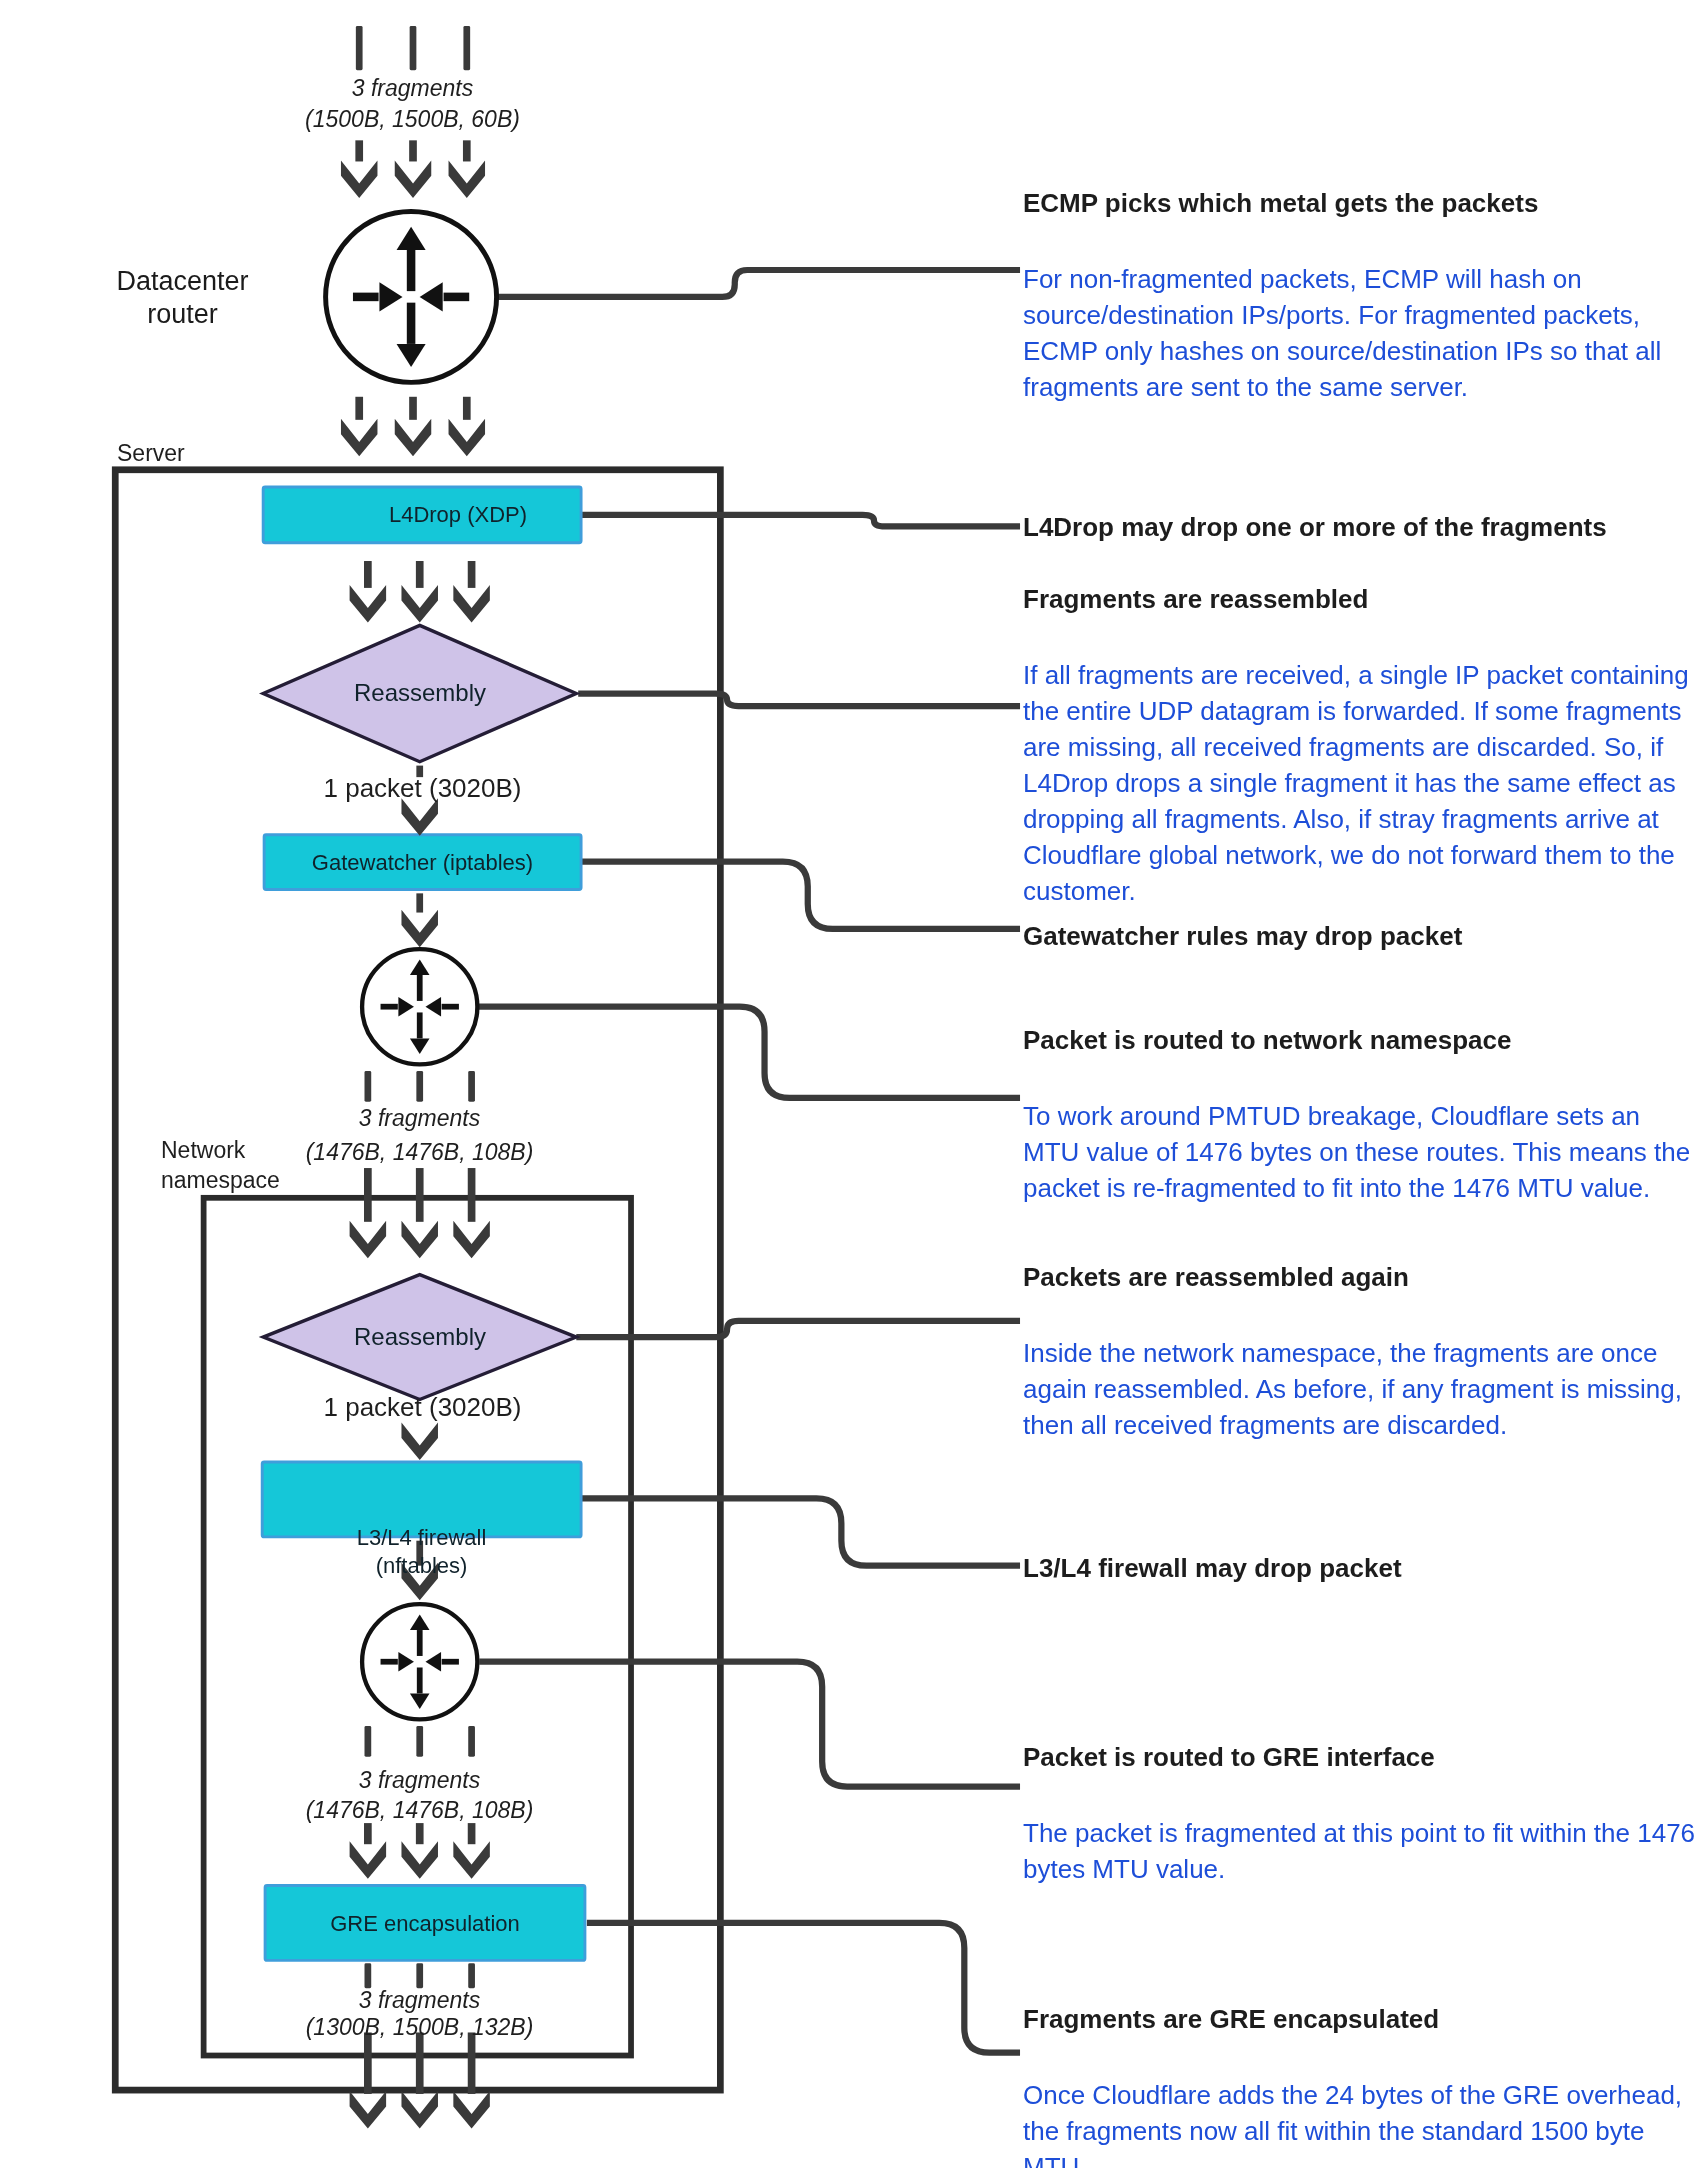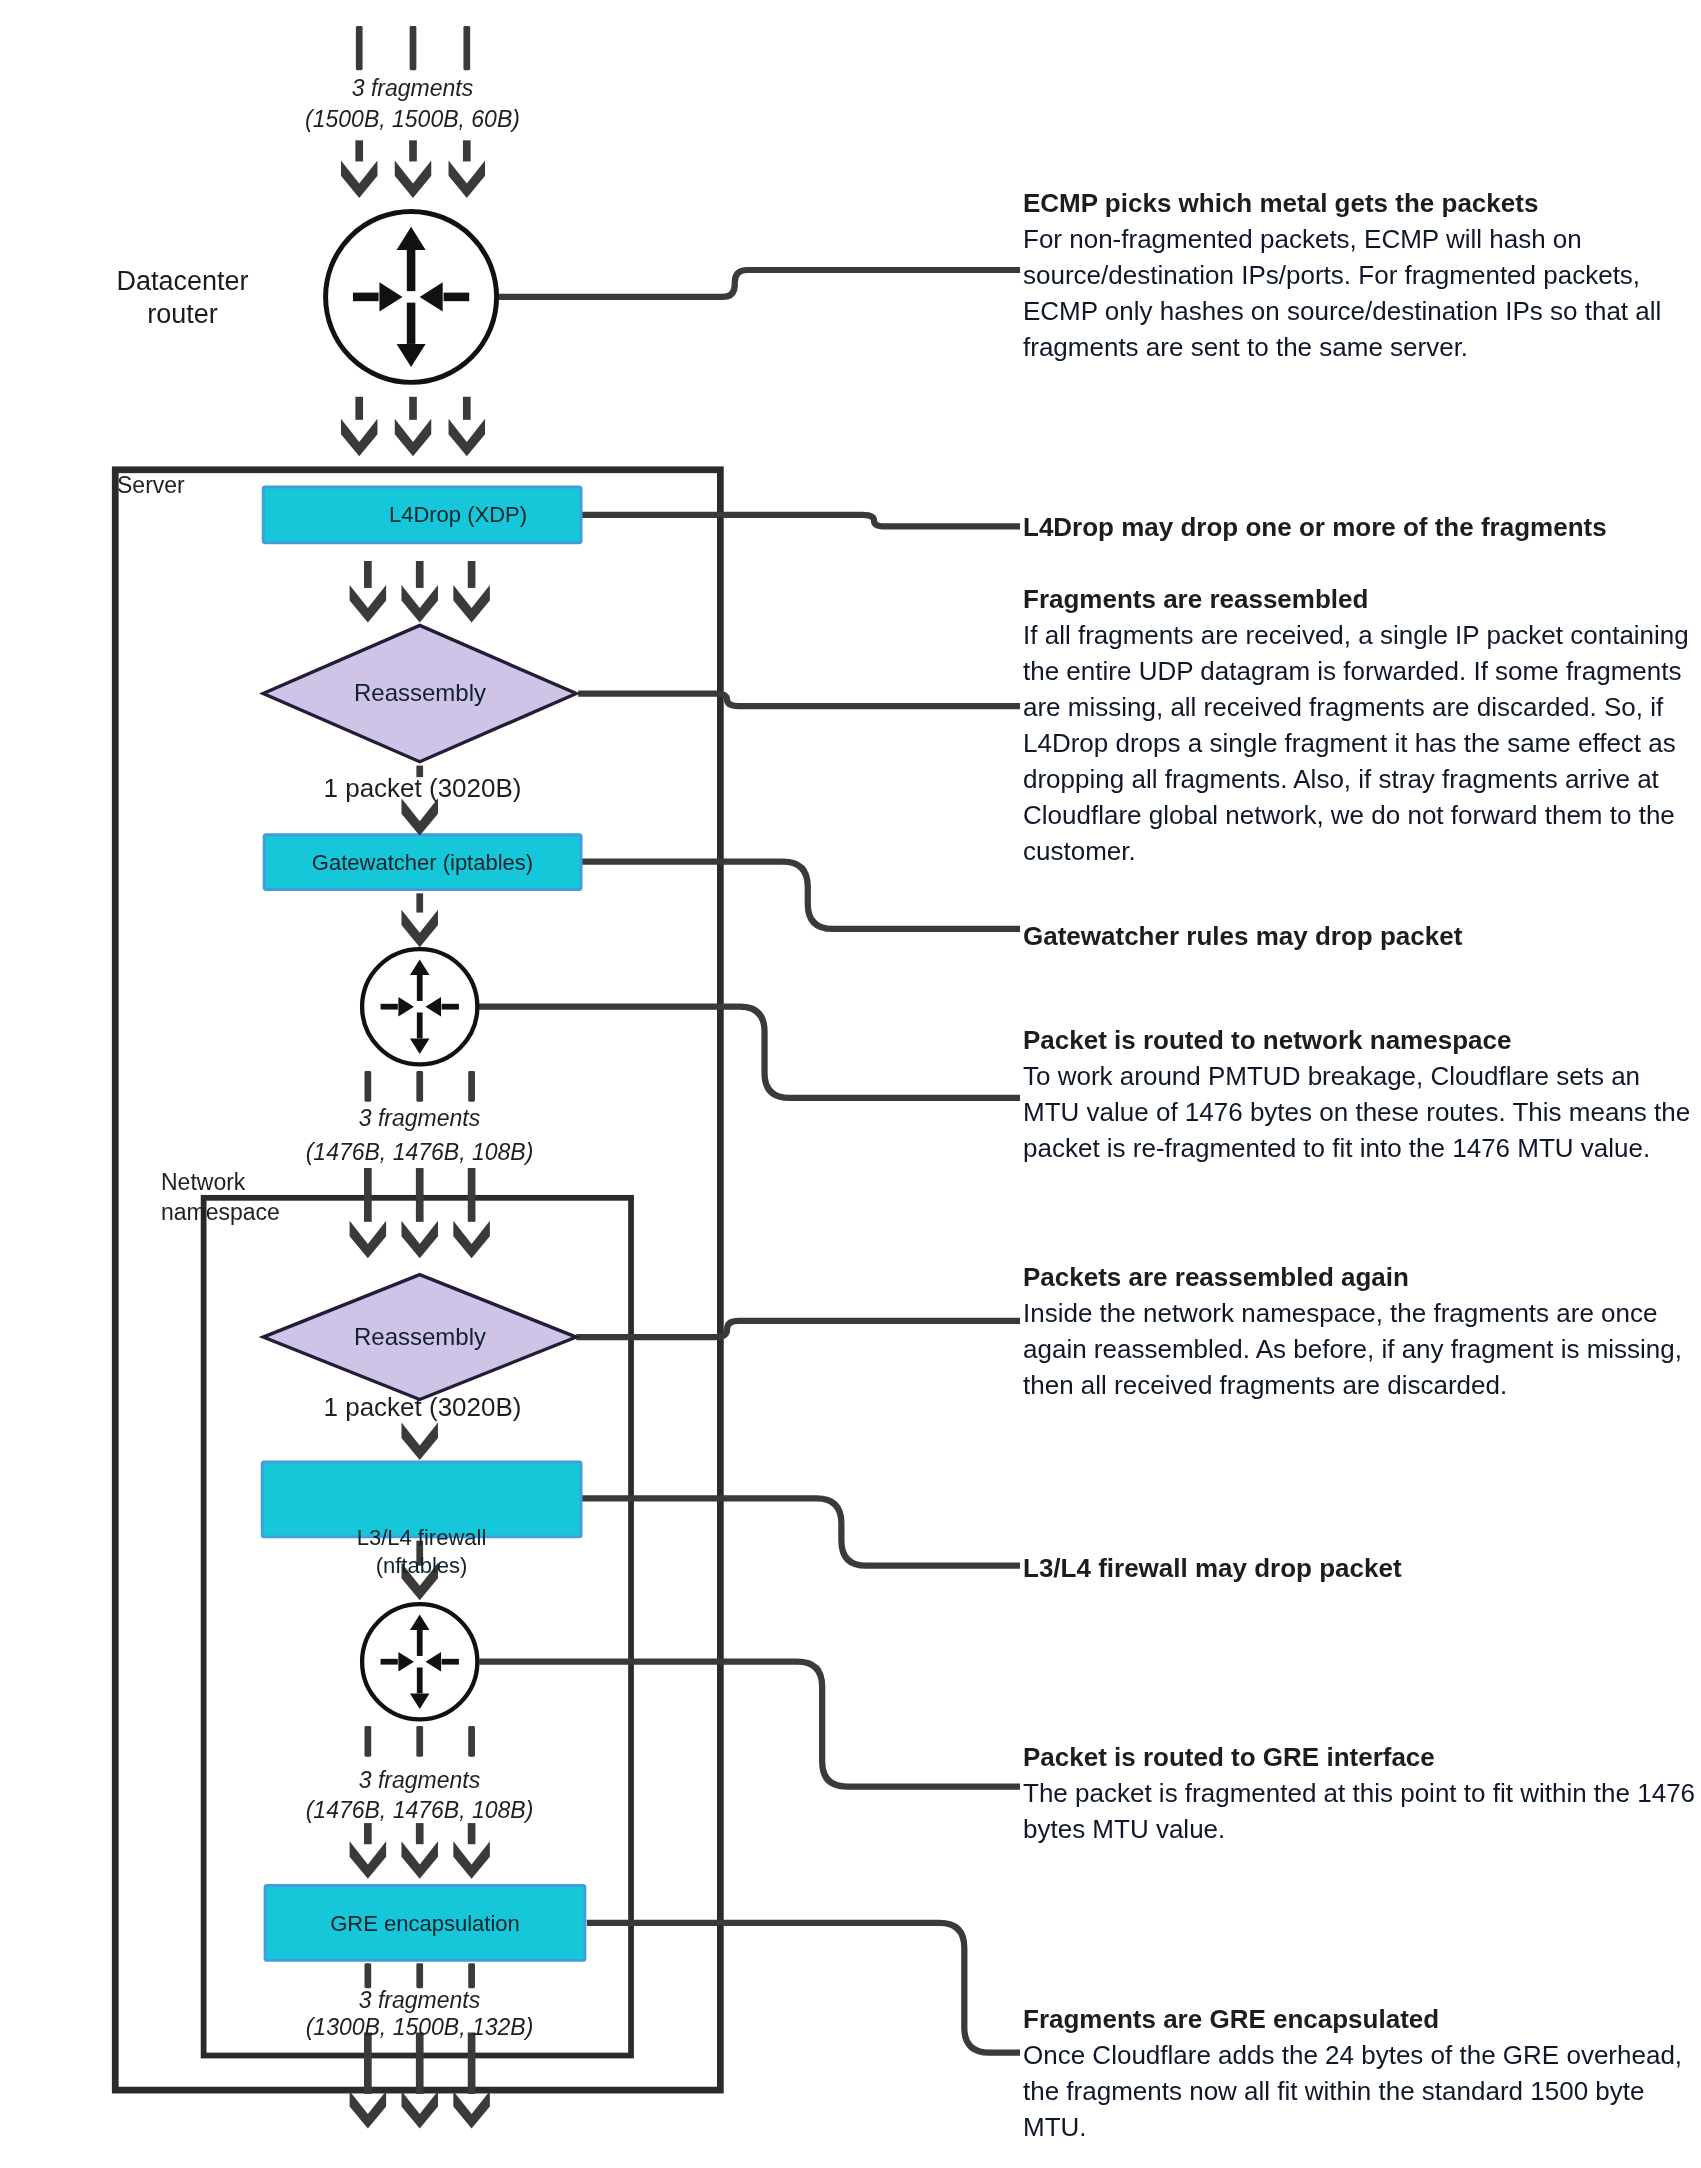--- a/index.html
+++ b/index.html
@@ -1,42 +1,42 @@
 <!DOCTYPE html>
 <html><head>
 <meta charset="utf-8">
 <style>
   html,body{margin:0;padding:0;background:#ffffff;}
   .canvas{
     position:relative;width:1701px;height:2168px;background:#ffffff;
     font-family:"Liberation Sans","DejaVu Sans",sans-serif;overflow:hidden;
   }
   svg.layer{position:absolute;left:0;top:0;}
-  .abs{position:absolute;margin-top:32px;}
+  .abs{position:absolute;}
   .flow-label{
     position:absolute;width:403px;text-align:center;color:#1f1f1f;
     font-size:23px;line-height:27px;white-space:nowrap;font-style:italic;
   }
   .packet-label{
     position:absolute;width:403px;text-align:center;color:#1f1f1f;
     font-size:26px;line-height:29px;white-space:nowrap;
   }
   .node-label{
     position:absolute;display:flex;align-items:center;justify-content:center;
     text-align:center;color:#10222b;font-size:22px;line-height:28px;
     white-space:pre-line;
   }
   .side-label{color:#1f1f1f;font-size:23px;line-height:30px;white-space:pre-line;}
   .dc-label{
     position:absolute;left:67px;top:265px;width:231px;text-align:center;
     color:#1b1b1b;font-size:27px;line-height:33px;white-space:pre-line;
   }
   .ann{position:absolute;left:1023px;width:678px;}
   .ann-title{font-size:26px;line-height:36px;font-weight:bold;color:#1d1d1d;}
-  .ann-body{font-size:26px;line-height:36px;color:#0f172a;}
+  .ann-body{font-size:26px;line-height:36px;color:#1d4ed8;margin-top:40px;}
 </style>
 </head>
 <body>
 
 <div class="canvas">
 
   <svg class="layer" width="1701" height="2168" viewBox="0 0 1771 2257">
 
     <rect x="120" y="489" width="630" height="1687" fill="none" stroke="#2b2b2b" stroke-width="7"></rect>
     <rect x="212" y="1247" width="445" height="893" fill="none" stroke="#2b2b2b" stroke-width="6"></rect>

